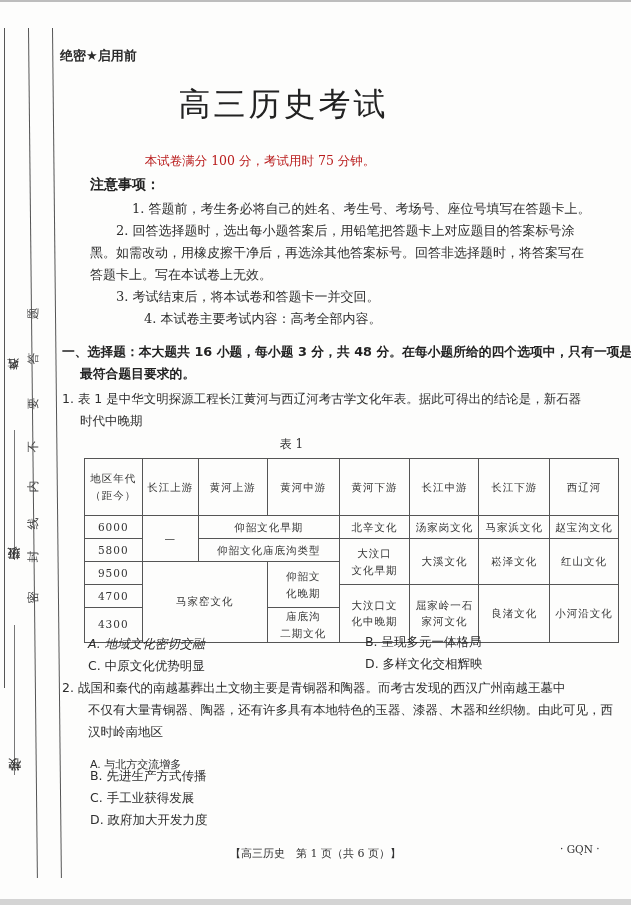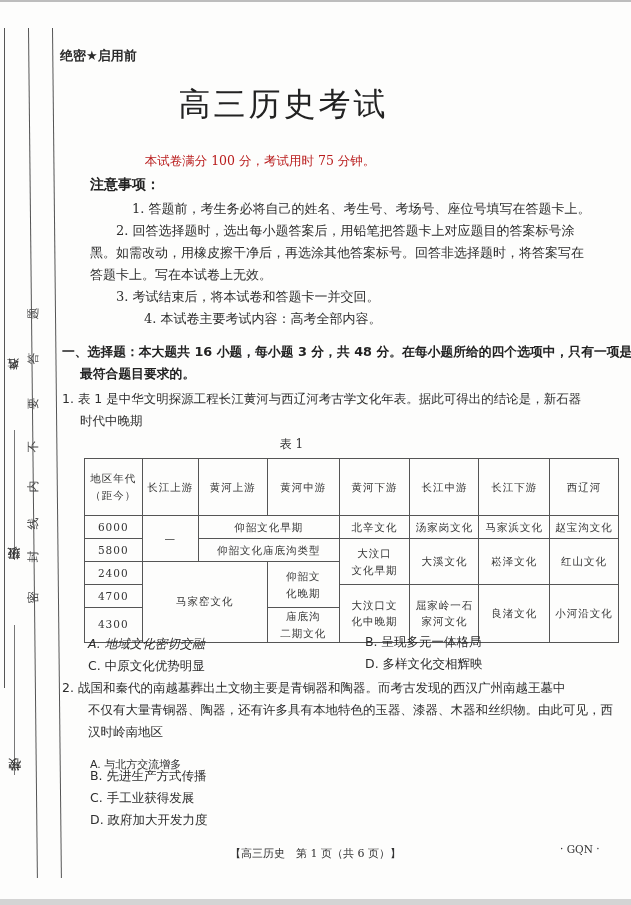--- a/index.html
+++ b/index.html
@@ -127,21 +127,21 @@
     <td colspan="2">仰韶文化庙底沟类型</td>
     <td rowspan="2">
       <div>大汶口</div>
       <div>文化早期</div>
     </td>
     <td rowspan="2">大溪文化</td>
     <td rowspan="2">崧泽文化</td>
     <td rowspan="2">红山文化</td>
   </tr>
   <tr style="height:23px">
-    <td>2400</td>
+    <td>9500</td>
     <td colspan="2" rowspan="3">马家窑文化</td>
     <td rowspan="2">
       <div>仰韶文</div>
       <div>化晚期</div>
     </td>
   </tr>
   <tr style="height:23px">
     <td>4700</td>
     <td rowspan="2">
       <div>大汶口文</div>

